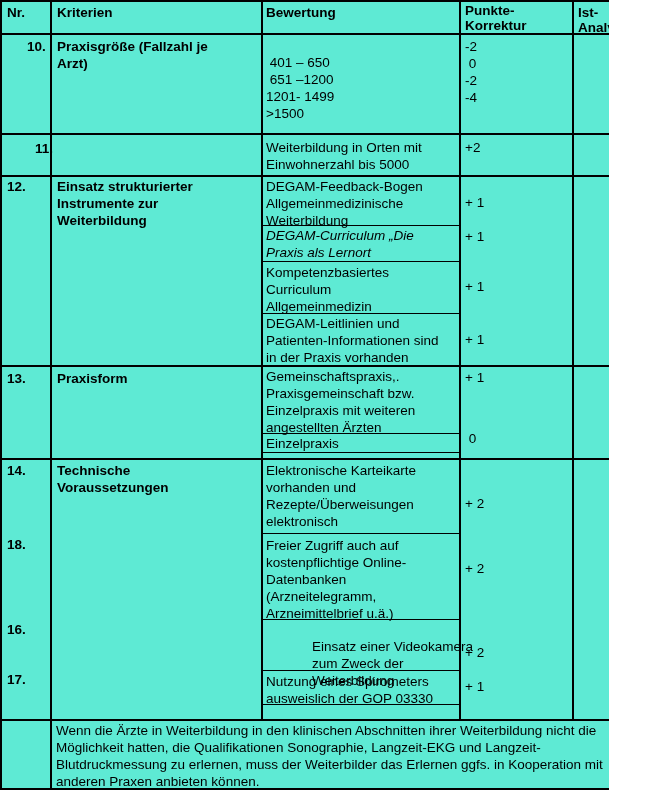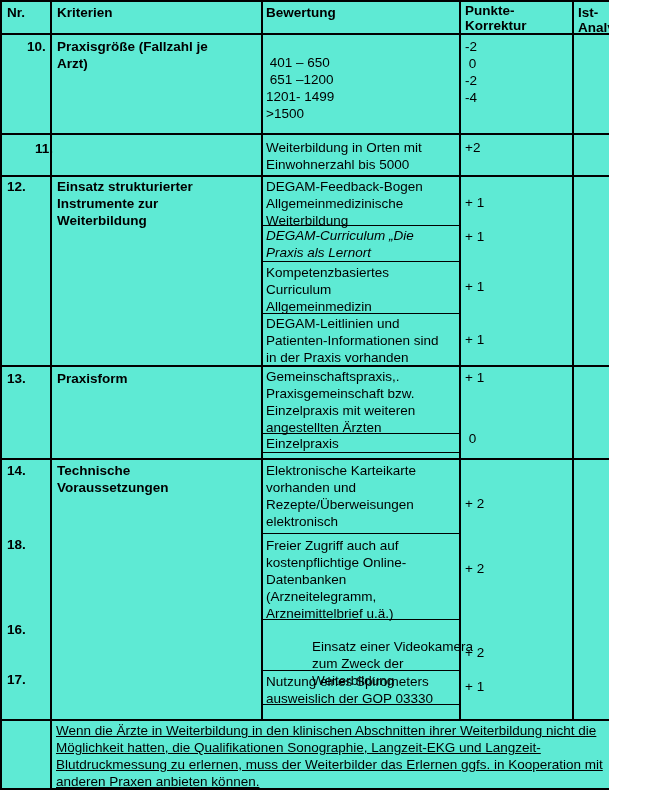--- a/index.html
+++ b/index.html
@@ -129,18 +129,18 @@
 Arzneimittelbrief u.ä.)</div>
   <div class="t" style="left:465px; top:560px;">+ 2</div>
   <div class="t" style="left:266px; top:638px;margin-left:46px;">Einsatz einer Videokamera
 zum Zweck der
 Weiterbildung</div>
   <div class="t" style="left:465px; top:644px;">+ 2</div>
   <div class="t" style="left:266px; top:673px;">Nutzung eines Spirometers
 ausweislich der GOP 03330</div>
   <div class="t" style="left:465px; top:678px;">+ 1</div>
 
-  <div class="t" style="left:56px; top:722px; width:606px;text-decoration:underline;">Wenn die Ärzte in Weiterbildung in den klinischen Abschnitten ihrer Weiterbildung nicht die
+  <div class="t" style="left:56px; top:722px; width:606px;">Wenn die Ärzte in Weiterbildung in den klinischen Abschnitten ihrer Weiterbildung nicht die
 Möglichkeit hatten, die Qualifikationen Sonographie, Langzeit-EKG und Langzeit-
 Blutdruckmessung zu erlernen, muss der Weiterbilder das Erlernen ggfs. in Kooperation mit
 anderen Praxen anbieten können.</div>
 
 </div>
 
 </body></html>

